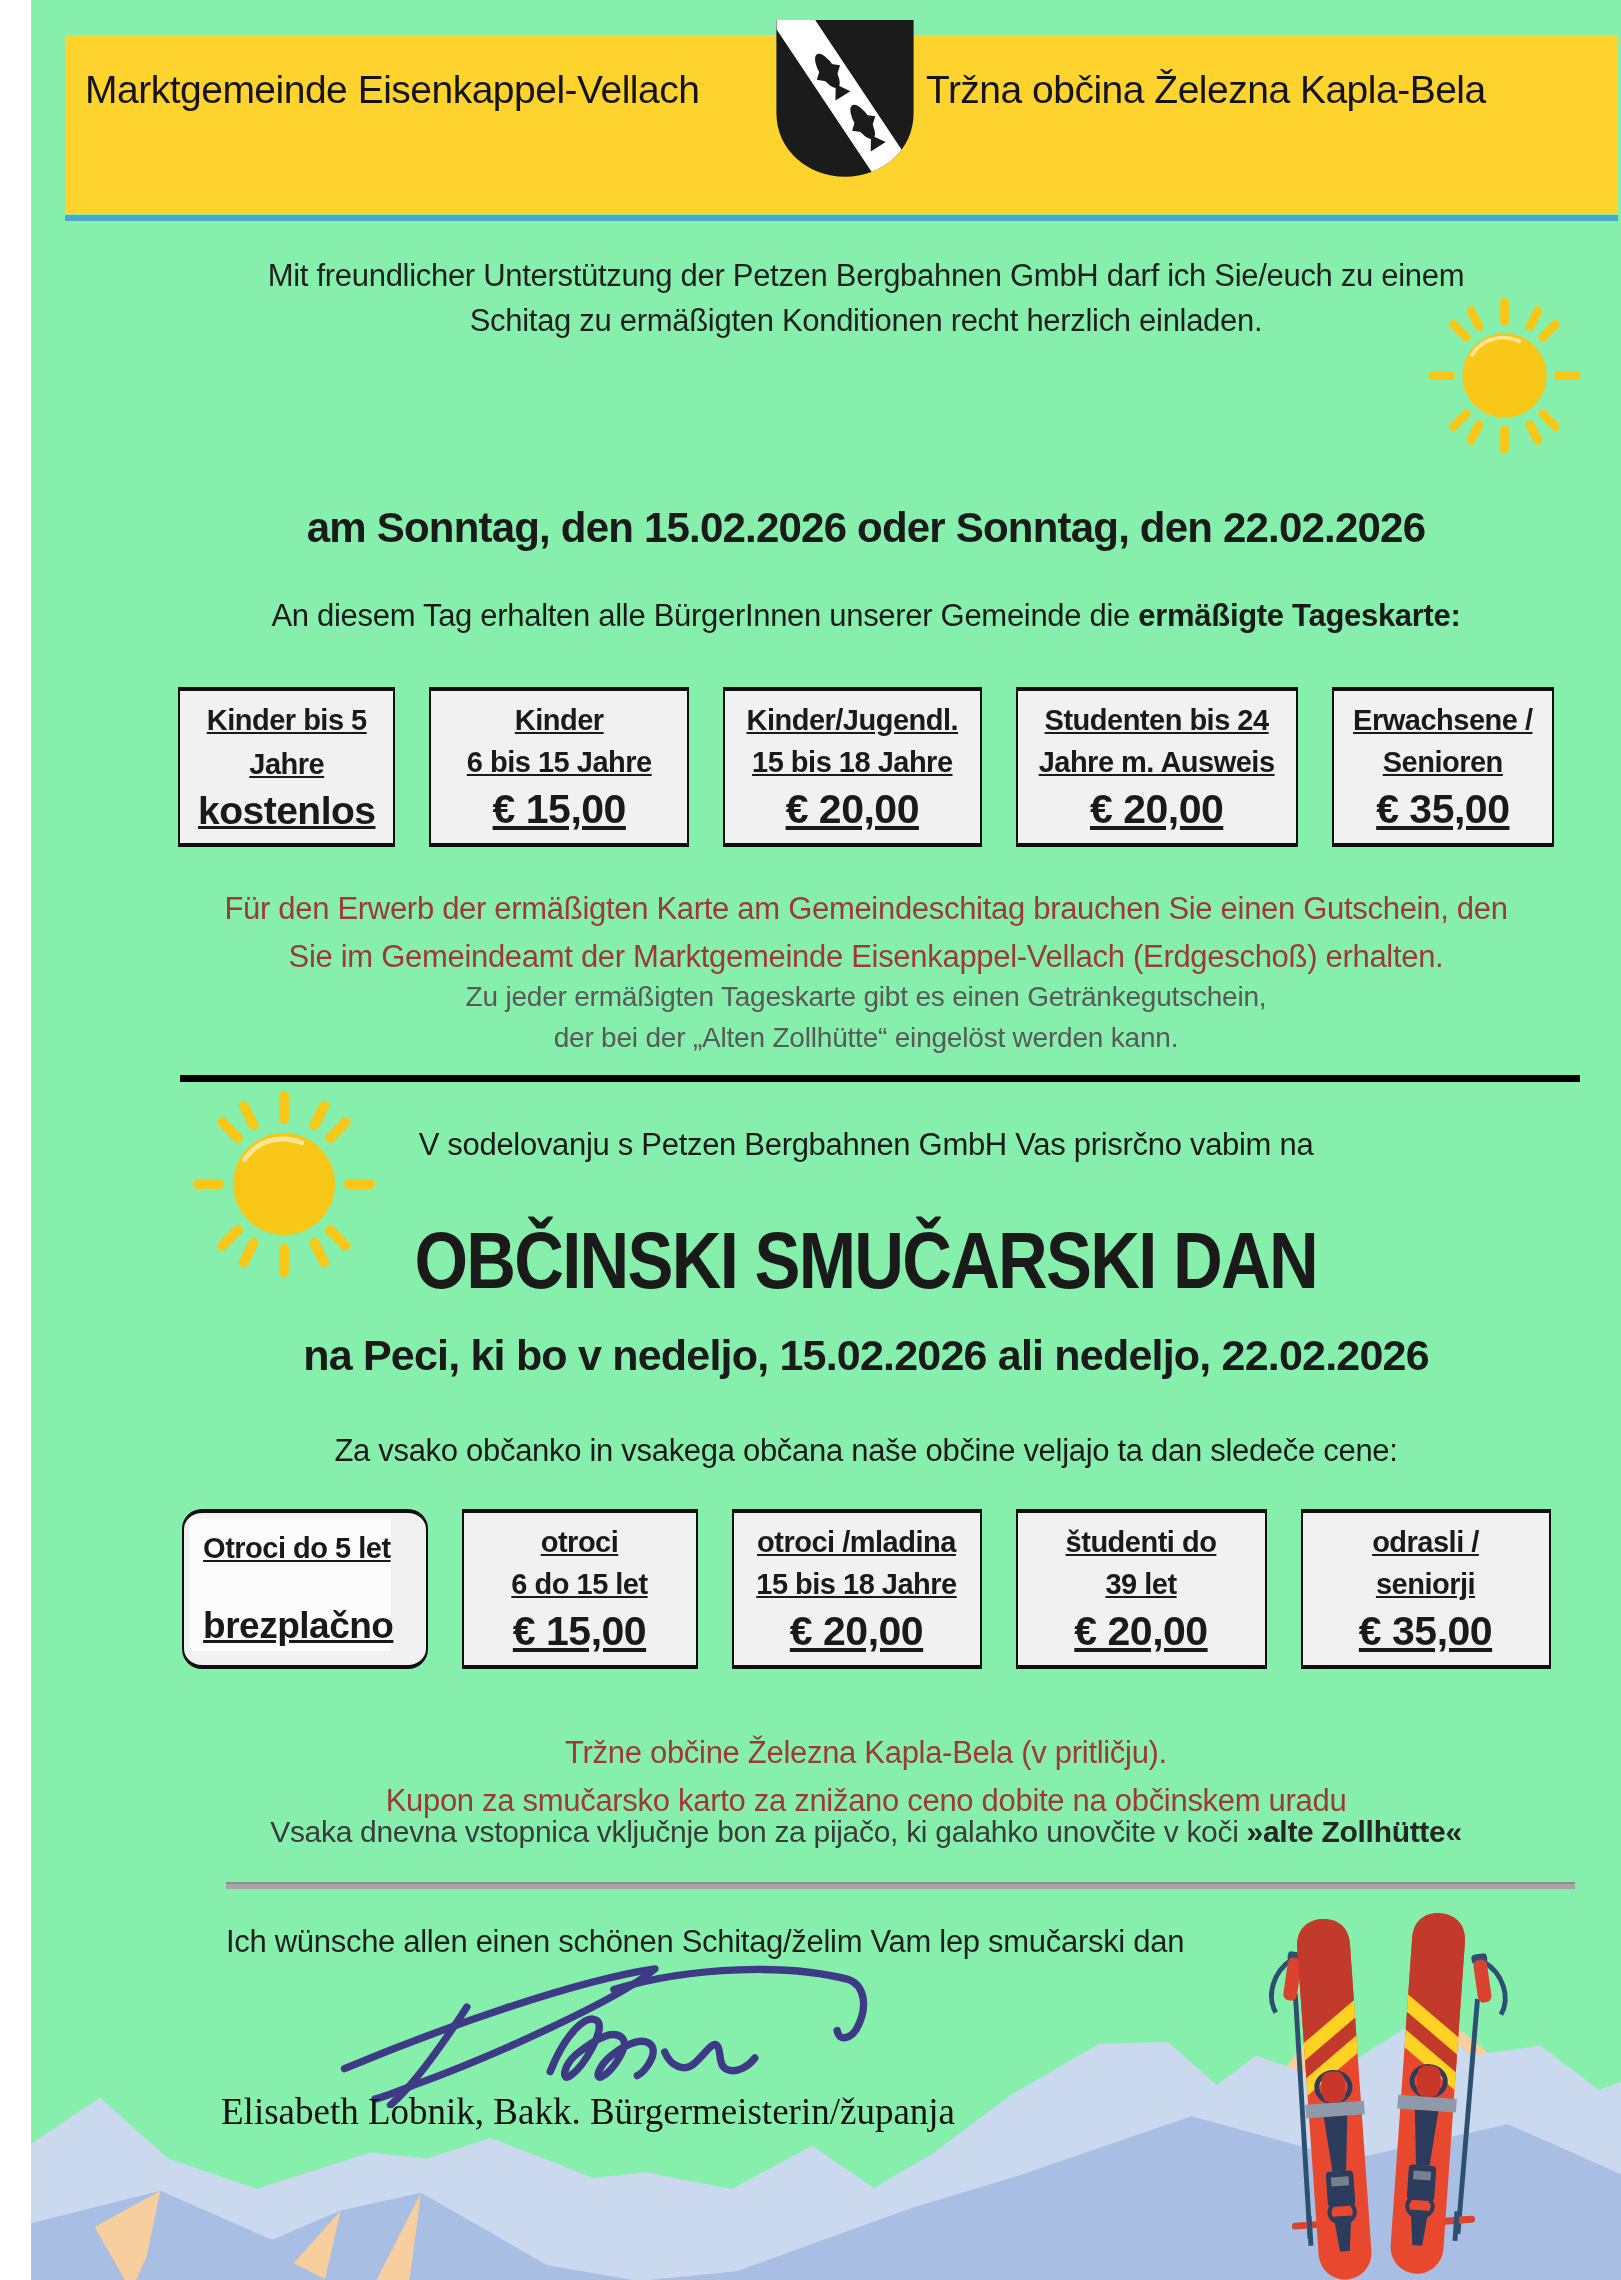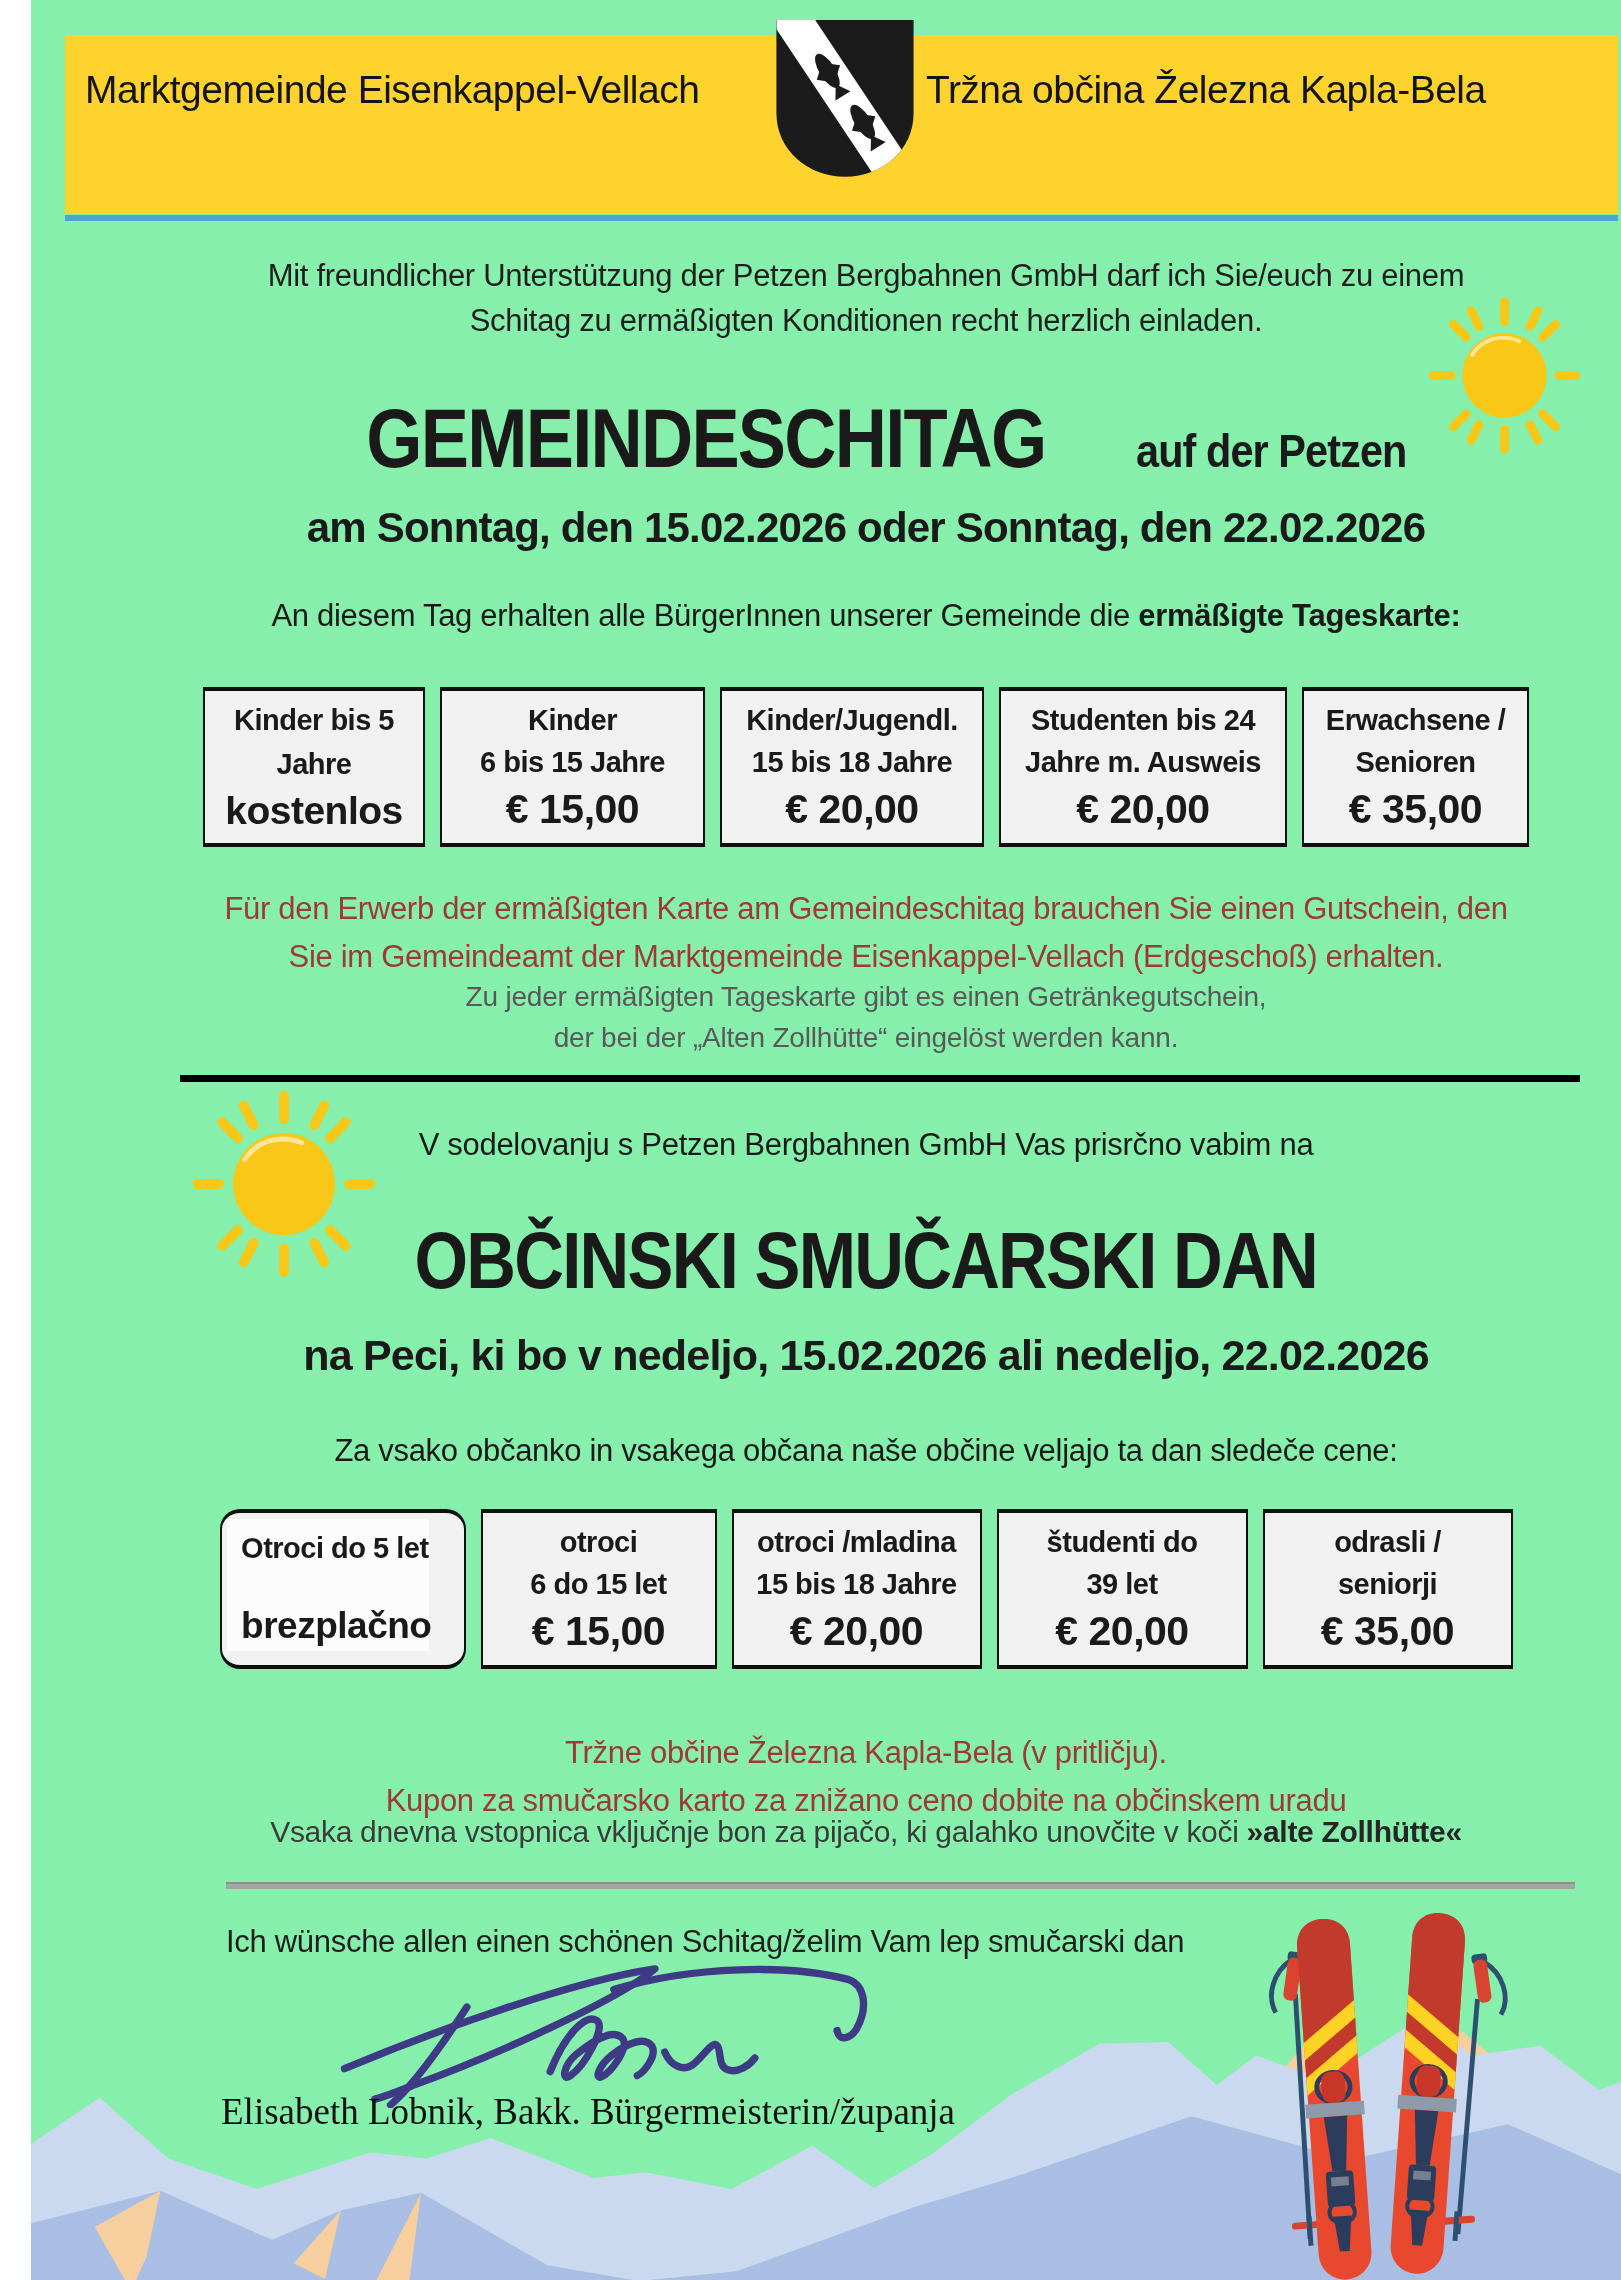--- a/index.html
+++ b/index.html
@@ -40,21 +40,21 @@
   .sl-info{top:1433px;font-size:31px;letter-spacing:-0.3px;}
   .red-sl{top:1729px;} 
   .drink-sl{top:1815px;font-size:30px;letter-spacing:-0.3px;color:#3b3b3b;}
   .drink-sl b{font-weight:800;color:#262626;}
 
   .wish-line{position:absolute;left:195px;top:1924px;font-size:31px;letter-spacing:-0.3px;color:#1f1f1f;}
   .sig-name{position:absolute;left:190px;top:2090px;font-family:"Liberation Serif",serif;
             font-size:37px;color:#101010;white-space:nowrap;}
 
   
-  .ptable{position:absolute;left:147px;width:1376px;display:flex;justify-content:center;gap:15px;}
+  .ptable{position:absolute;left:147px;width:1376px;display:flex;justify-content:center;gap:34px;text-decoration:underline;}
   .ptable.de{top:687px;} .ptable.sl{top:1509px;}
   .pbox{box-sizing:border-box;height:160px;background:#F1F1F1;border:2.9px solid #0f0f0f;
         border-top-width:4.9px;border-bottom-width:4.9px;position:relative;
         display:flex;flex-direction:column;justify-content:space-evenly;align-items:center;
         text-align:center;padding:5.9px 3.9px;}
   .pbox-line{font-size:29px;font-weight:700;line-height:39px;letter-spacing:-0.5px;z-index:1;}
   .pbox-price{font-size:41px;font-weight:800;letter-spacing:-0.5px;z-index:1;}
   .g1{width:222px;} .g2{width:265px;} .g3{width:264px;} .g4{width:288px;} .g5{width:227px;}
   .s1{width:246px;} .s2{width:236px;} .s3{width:250px;} .s4{width:251px;} .s5{width:250px;}
   .pbox.sl1{align-items:flex-start;text-align:left;padding-left:19.6px;justify-content:space-between;padding-top:15.7px;padding-bottom:17.6px;border-radius:20px;}
@@ -120,24 +120,20 @@
         <line x1="122" y1="122" x2="135" y2="135"></line>
       <line x1="57" y1="33" x2="49" y2="17"></line>
         <line x1="109" y1="33" x2="117" y2="17"></line>
       <line x1="57" y1="133" x2="49" y2="149"></line>
         <line x1="109" y1="133" x2="117" y2="149"></line>
     </g>
     <circle cx="83" cy="83" r="43" fill="#F8C717"></circle>
     <path d="M50,62 C60,46 80,40 98,48" stroke="#ffffff" stroke-width="4" fill="none" opacity="0.55" stroke-linecap="round"></path>
   </svg>
 
-  <div class="tcenter title-row">
-    <span class="title-main">GEMEINDESCHITAG</span>
-    <span class="title-suffix">auf der Petzen</span>
-  </div>
 
   <div class="tcenter date-line">am Sonntag, den 15.02.2026 oder Sonntag, den 22.02.2026</div>
 
   <div class="tcenter info-line">
     <span>An diesem Tag erhalten alle BürgerInnen unserer Gemeinde die </span><b>ermäßigte Tageskarte:</b>
   </div>
 
   <div class="ptable de">
     <div class="pbox g1">
       <div class="pbox-line">Kinder bis 5</div>

